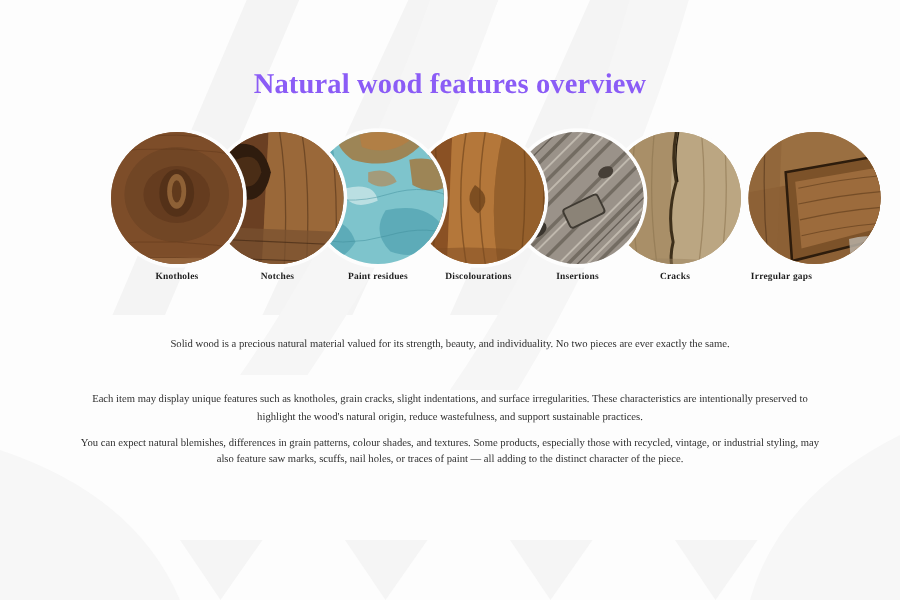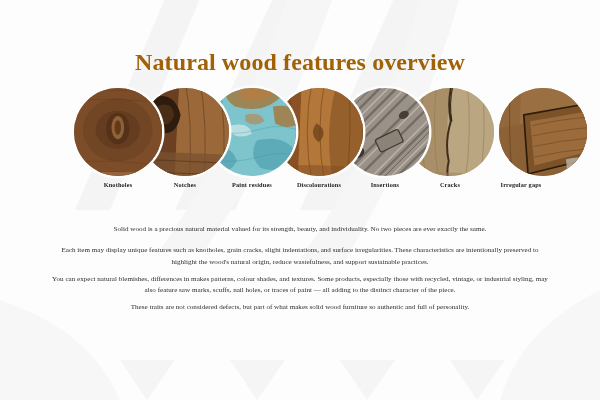--- a/index.html
+++ b/index.html
@@ -32,24 +32,24 @@
     height: 400px;
   }
 
   
   #page-title {
     position: absolute;
     top: 33px;
     left: 0;
     width: 600px;
     text-align: center;
-    font-size: 24px;
+    font-size: 19px;
     font-weight: bold;
     letter-spacing: 0.1px;
-    color: #a16207;
+    color: #8b5cf6;
     font-family: "Liberation Serif", "DejaVu Serif", serif;
   }
 
   
   #features {
     position: absolute;
     top: 88px;
     left: 0;
     width: 600px;
     height: 110px;
@@ -104,21 +104,21 @@
     width: 500px;
   }
   .para {
     text-align: center;
     font-size: 7.1px;
     line-height: 11.4px;
     color: #2e2e2e;
     margin: 0 0 5.5px 0;
     font-family: "Liberation Serif", "DejaVu Serif", serif;
   }
-  .para.lead { margin-bottom: 10px; text-align: center; }
+  .para.lead { margin-bottom: 26px; text-align: center; }
   .para.w-narrow { width: 480px; margin-left: auto; margin-right: auto; }
 </style>
 </head>
 <body>
 
 <svg id="watermark" viewBox="0 0 600 400" preserveAspectRatio="none" aria-hidden="true">
   <rect x="0" y="0" width="600" height="400" fill="#fdfdfd"></rect>
   <g fill="#f4f4f4">
     <path d="M 300 -60 L 360 -60 L 235 210 L 175 210 Z"></path>
     <path d="M 420 -60 L 470 -60 L 350 210 L 300 210 Z"></path>
@@ -329,17 +329,16 @@
         </svg>
       </div>
       <div class="feature-label">Irregular gaps</div>
     </div>
 
   </div>
 
   <div id="body-copy">
     <p class="para lead">Solid wood is a precious natural material valued for its strength, beauty, and individuality. No two pieces are ever exactly the same.</p>
     <p class="para w-narrow">Each item may display unique features such as knotholes, grain cracks, slight indentations, and surface irregularities. These characteristics are intentionally preserved to highlight the wood's natural origin, reduce wastefulness, and support sustainable practices.</p>
-    <p class="para">You can expect natural blemishes, differences in makes patterns, colour shades, and textures. Some products, especially those with recycled, vintage, or industrial styling, may also feature saw marks, scuffs, nail holes, or traces of paint — all adding to the distinct character of the piece.</p>
-    <p class="para w-narrow">These traits are not considered defects, but part of what makes solid wood furniture so authentic and full of personality.</p>
+    <p class="para">You can expect natural blemishes, differences in grain patterns, colour shades, and textures. Some products, especially those with recycled, vintage, or industrial styling, may also feature saw marks, scuffs, nail holes, or traces of paint — all adding to the distinct character of the piece.</p>
   </div>
 
 </div>
 
 </body></html>

